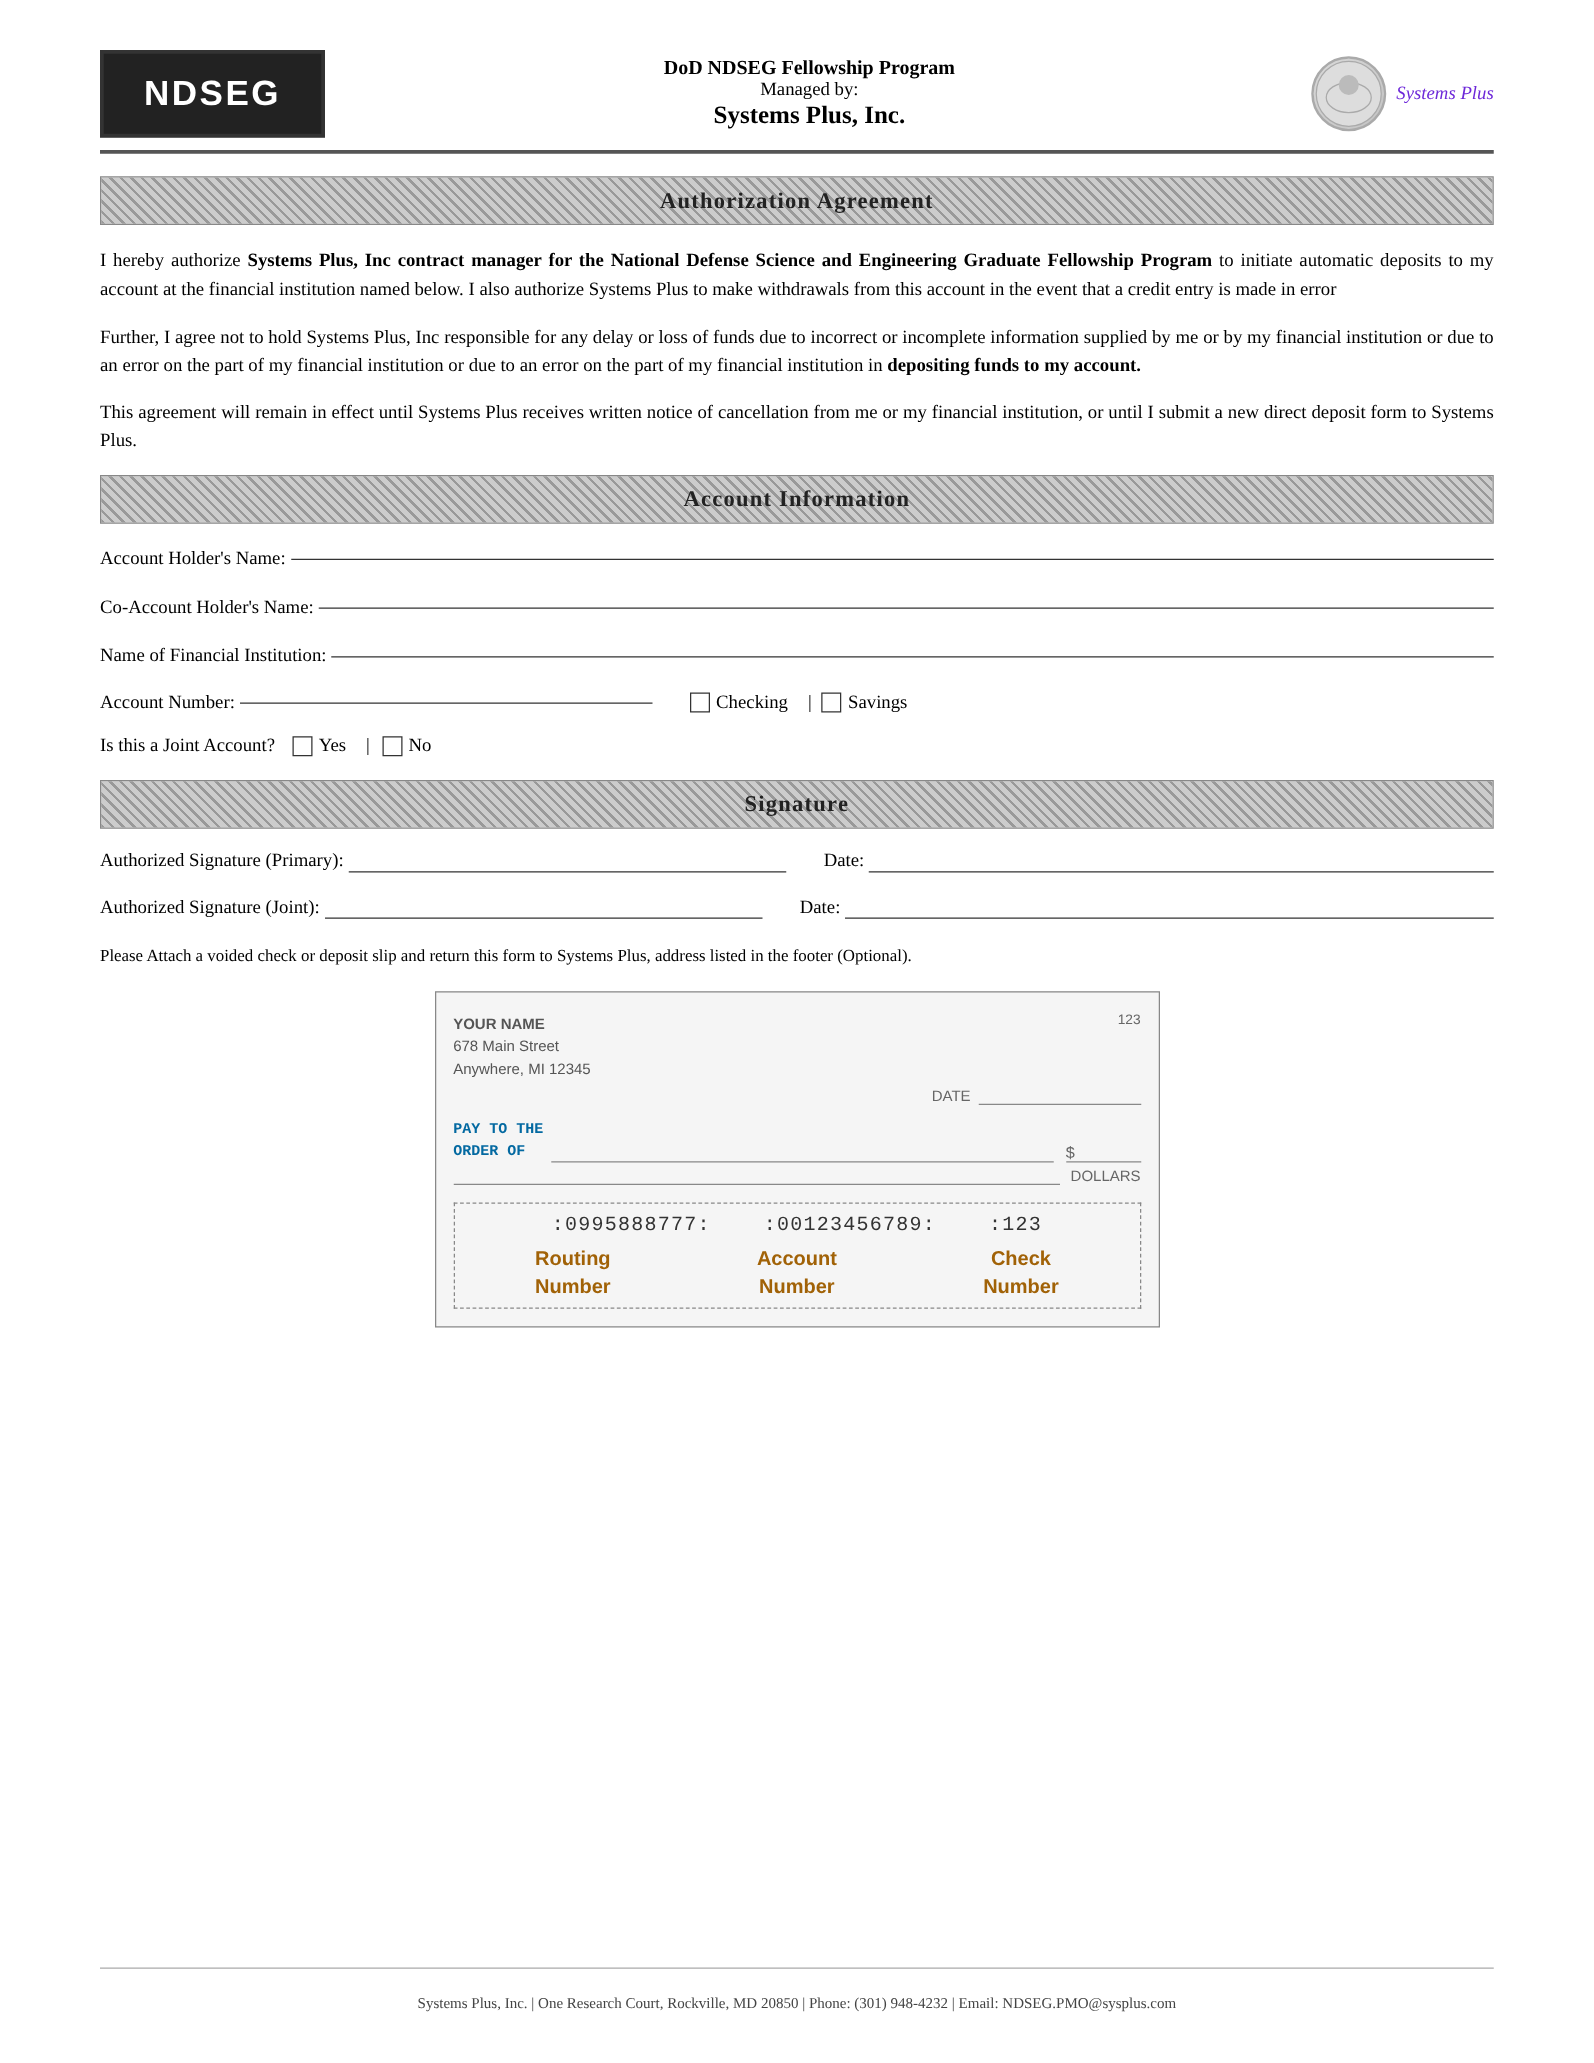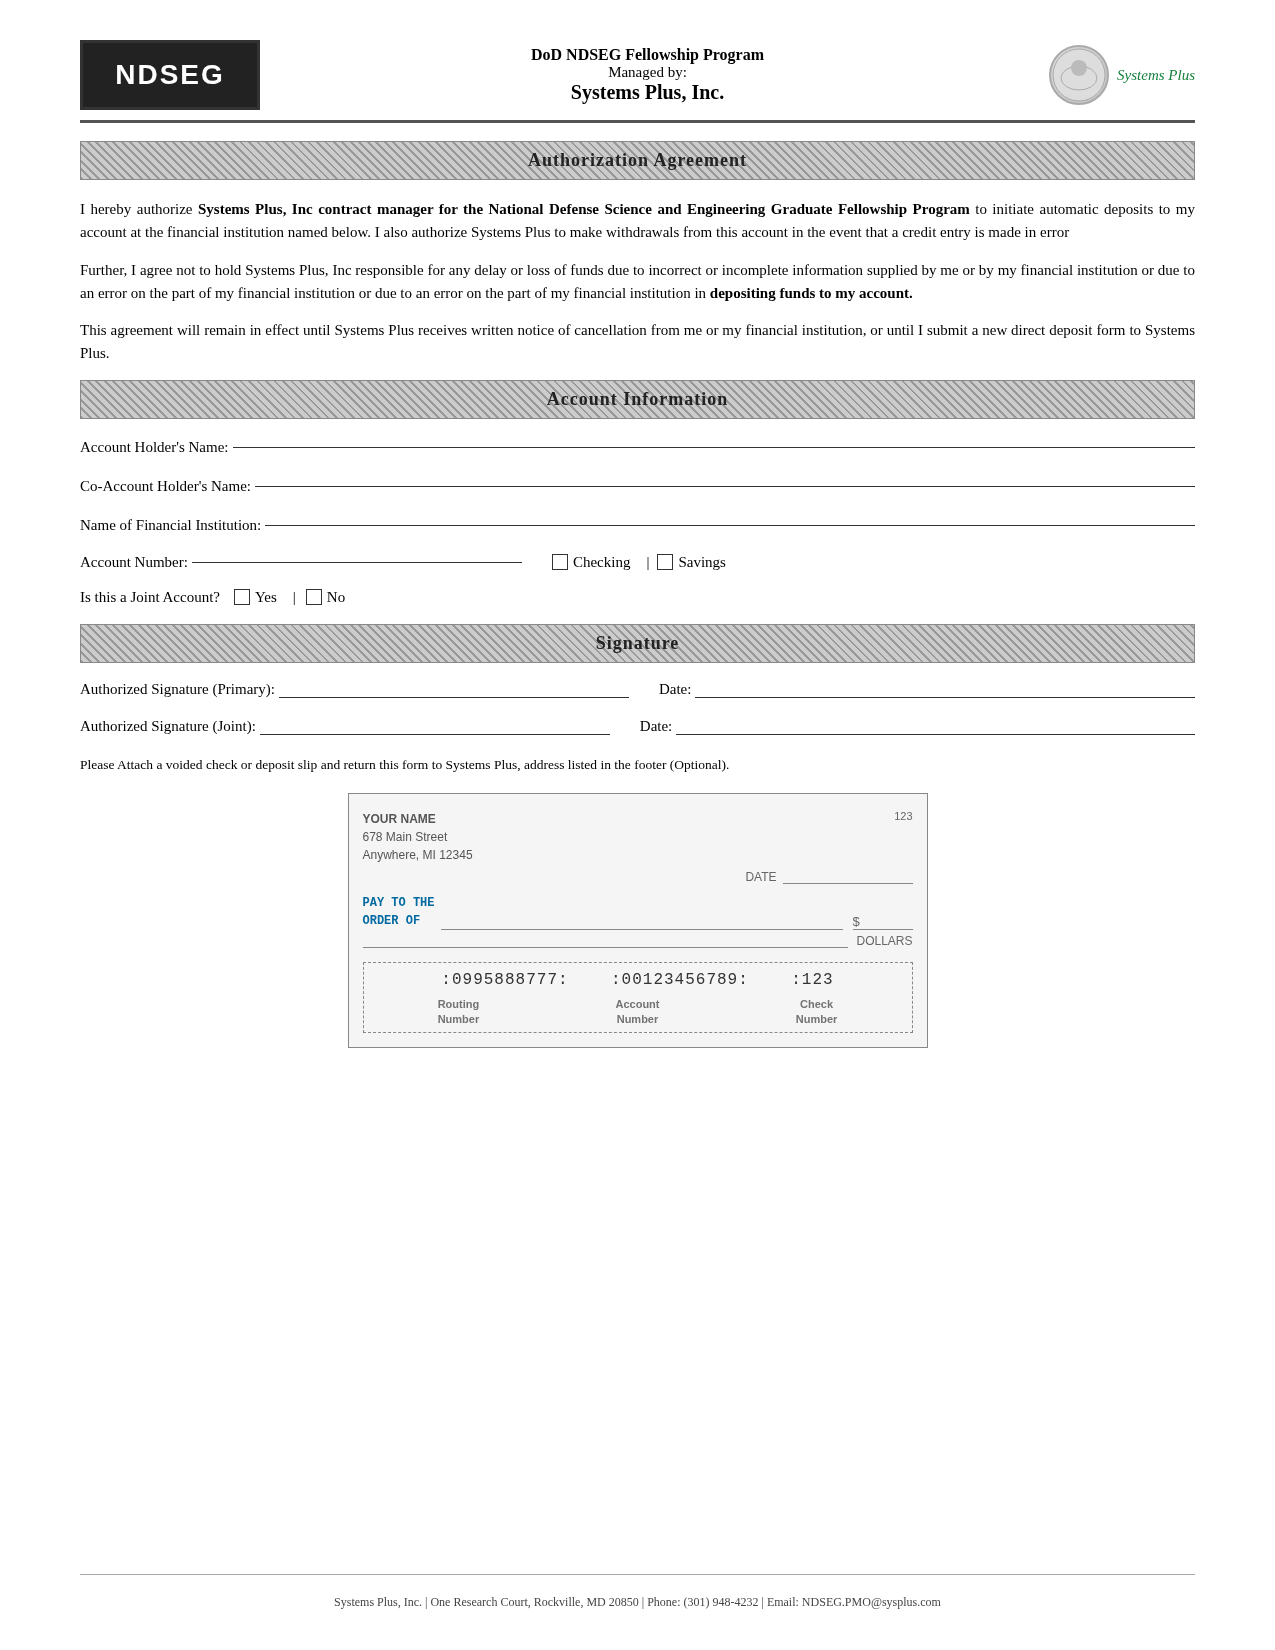--- a/index.html
+++ b/index.html
@@ -291,24 +291,24 @@
       color: #333;
       font-family: 'Courier New', Courier, monospace;
     }
     .check-micr-labels {
       display: flex;
       justify-content: space-around;
       margin-top: 8px;
     }
     .check-micr-label {
       text-align: center;
-      font-size: 11px;
-      font-weight: bold;
-      font-family: Arial, sans-serif;
-      color: #737373;
+      font-size: 16px;
+      font-weight: bold;
+      font-family: Arial, sans-serif;
+      color: #a16207;
       line-height: 1.4;
     }
     
     .footer {
       margin-top: auto;
       padding-top: 20px;
       border-top: 1px solid #aaa;
       text-align: center;
       font-size: 12px;
       color: #444;
@@ -330,21 +330,21 @@
       <div class="company">Systems Plus, Inc.</div>
     </div>
     <div class="header-logo-right">
       <div class="logo-circle">
         <svg width="55" height="55" viewBox="0 0 55 55">
           <circle cx="27" cy="27" r="26" fill="#ddd" stroke="#aaa" stroke-width="1"></circle>
           <ellipse cx="27" cy="30" rx="18" ry="12" fill="none" stroke="#aaa" stroke-width="1"></ellipse>
           <circle cx="27" cy="20" r="8" fill="#bbb"></circle>
         </svg>
       </div>
-      <span style="font-style:italic;color:#15803d;font-size:15px;font-family:Liberation Serif, serif;">Systems Plus</span>
+      <span style="font-style:italic;color:#6d28d9;font-size:15px;font-family:Liberation Serif, serif;">Systems Plus</span>
     </div>
   </div>
 
   <hr class="header-divider">
 
   <div class="section-header">
     <span>Authorization Agreement</span>
   </div>
 
   <p class="body-text">

